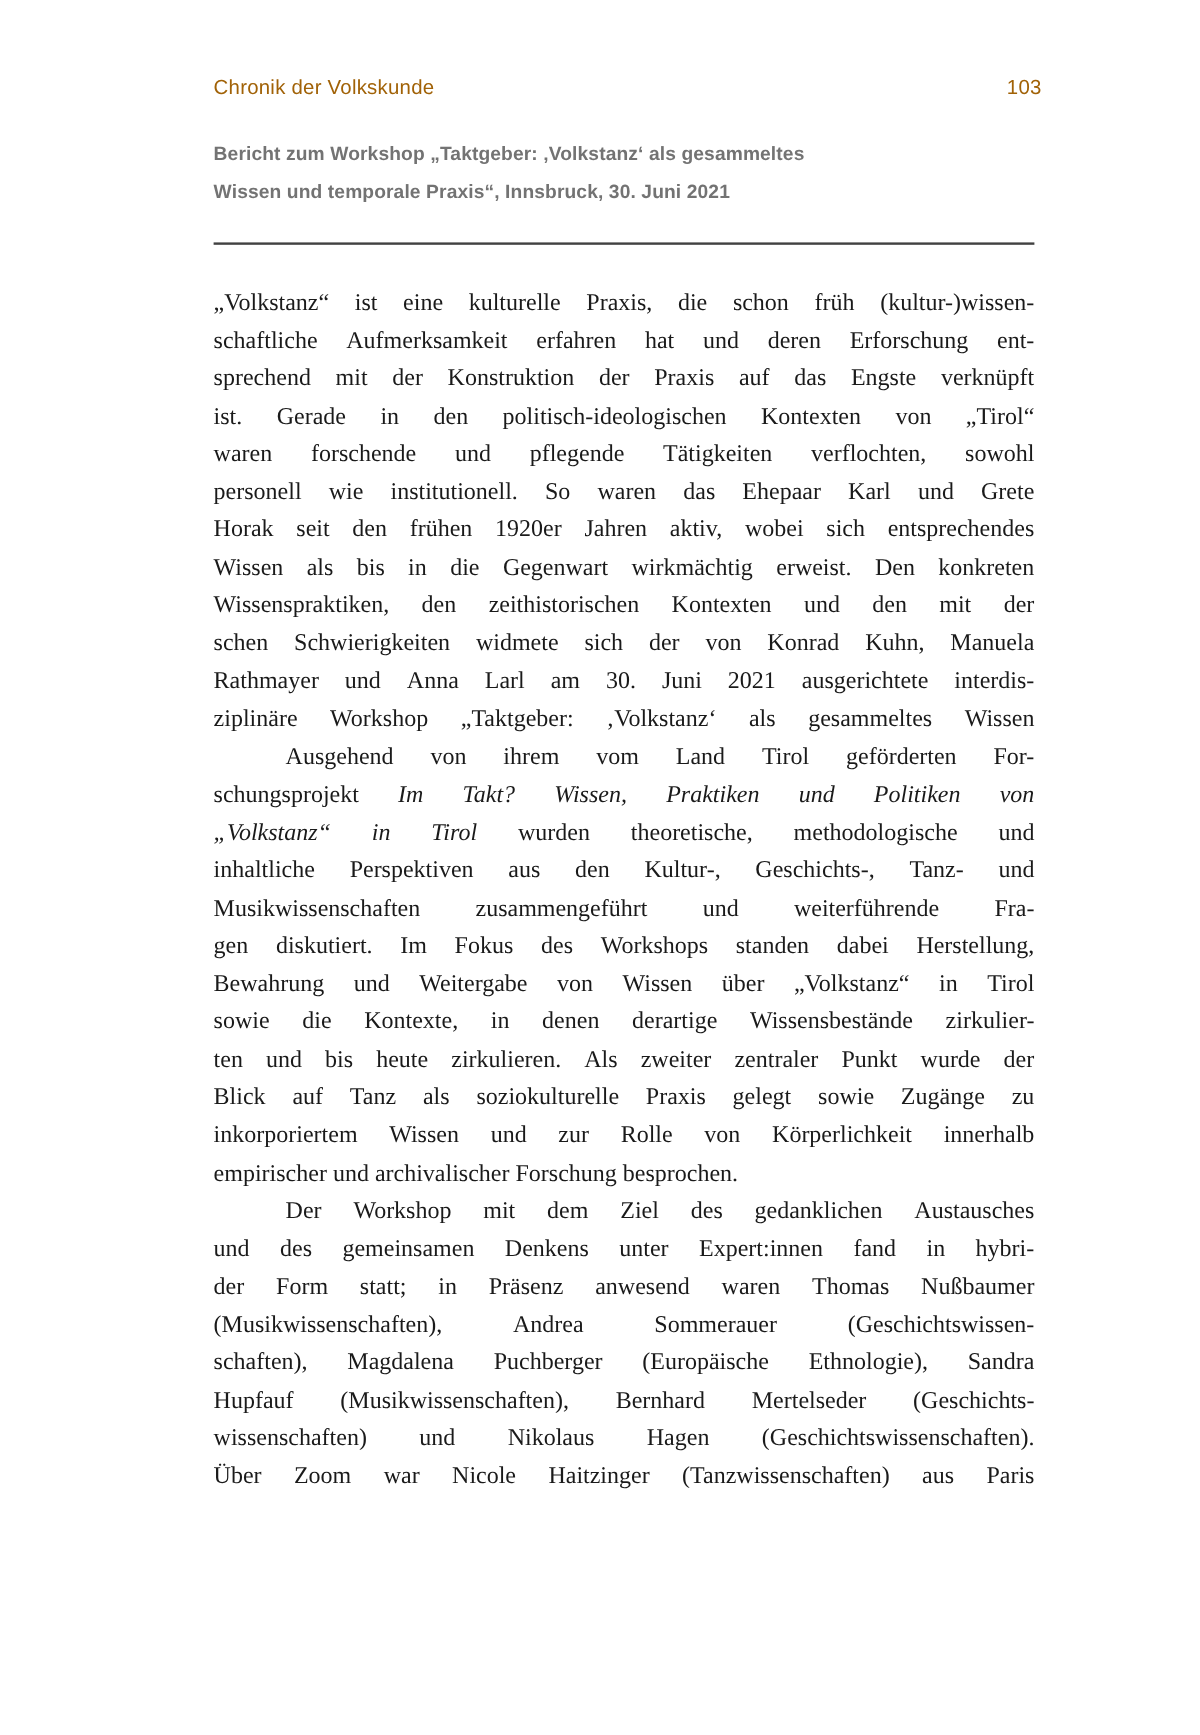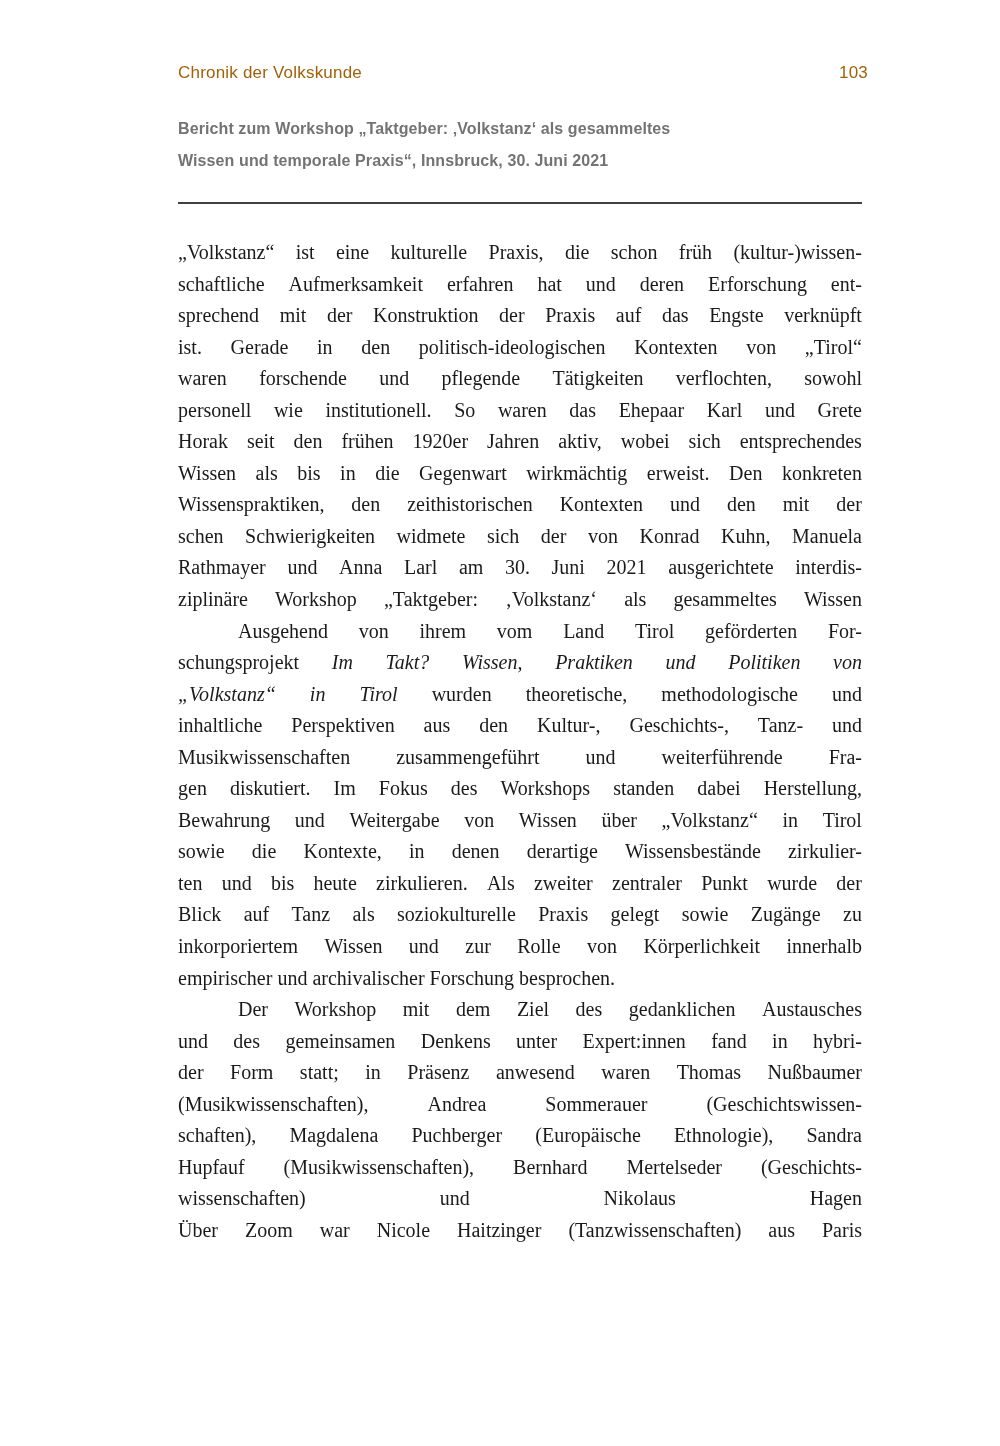--- a/index.html
+++ b/index.html
@@ -374,20 +374,21 @@
         <span class="w">(Musikwissenschaften),</span>
         <span class="w">Bernhard</span>
         <span class="w">Mertelseder</span>
         <span class="w">(Geschichts-</span>
       </div>
       <div class="line">
         <span class="w">wissenschaften)</span>
         <span class="w">und</span>
         <span class="w">Nikolaus</span>
         <span class="w">Hagen</span>
+        <span class="w">(Geschichtswissenschaften).</span>
       </div>
       <div class="line">
         <span class="w">Über</span>
         <span class="w">Zoom</span>
         <span class="w">war</span>
         <span class="w">Nicole</span>
         <span class="w">Haitzinger</span>
         <span class="w">(Tanzwissenschaften)</span>
         <span class="w">aus</span>
         <span class="w">Paris</span>

